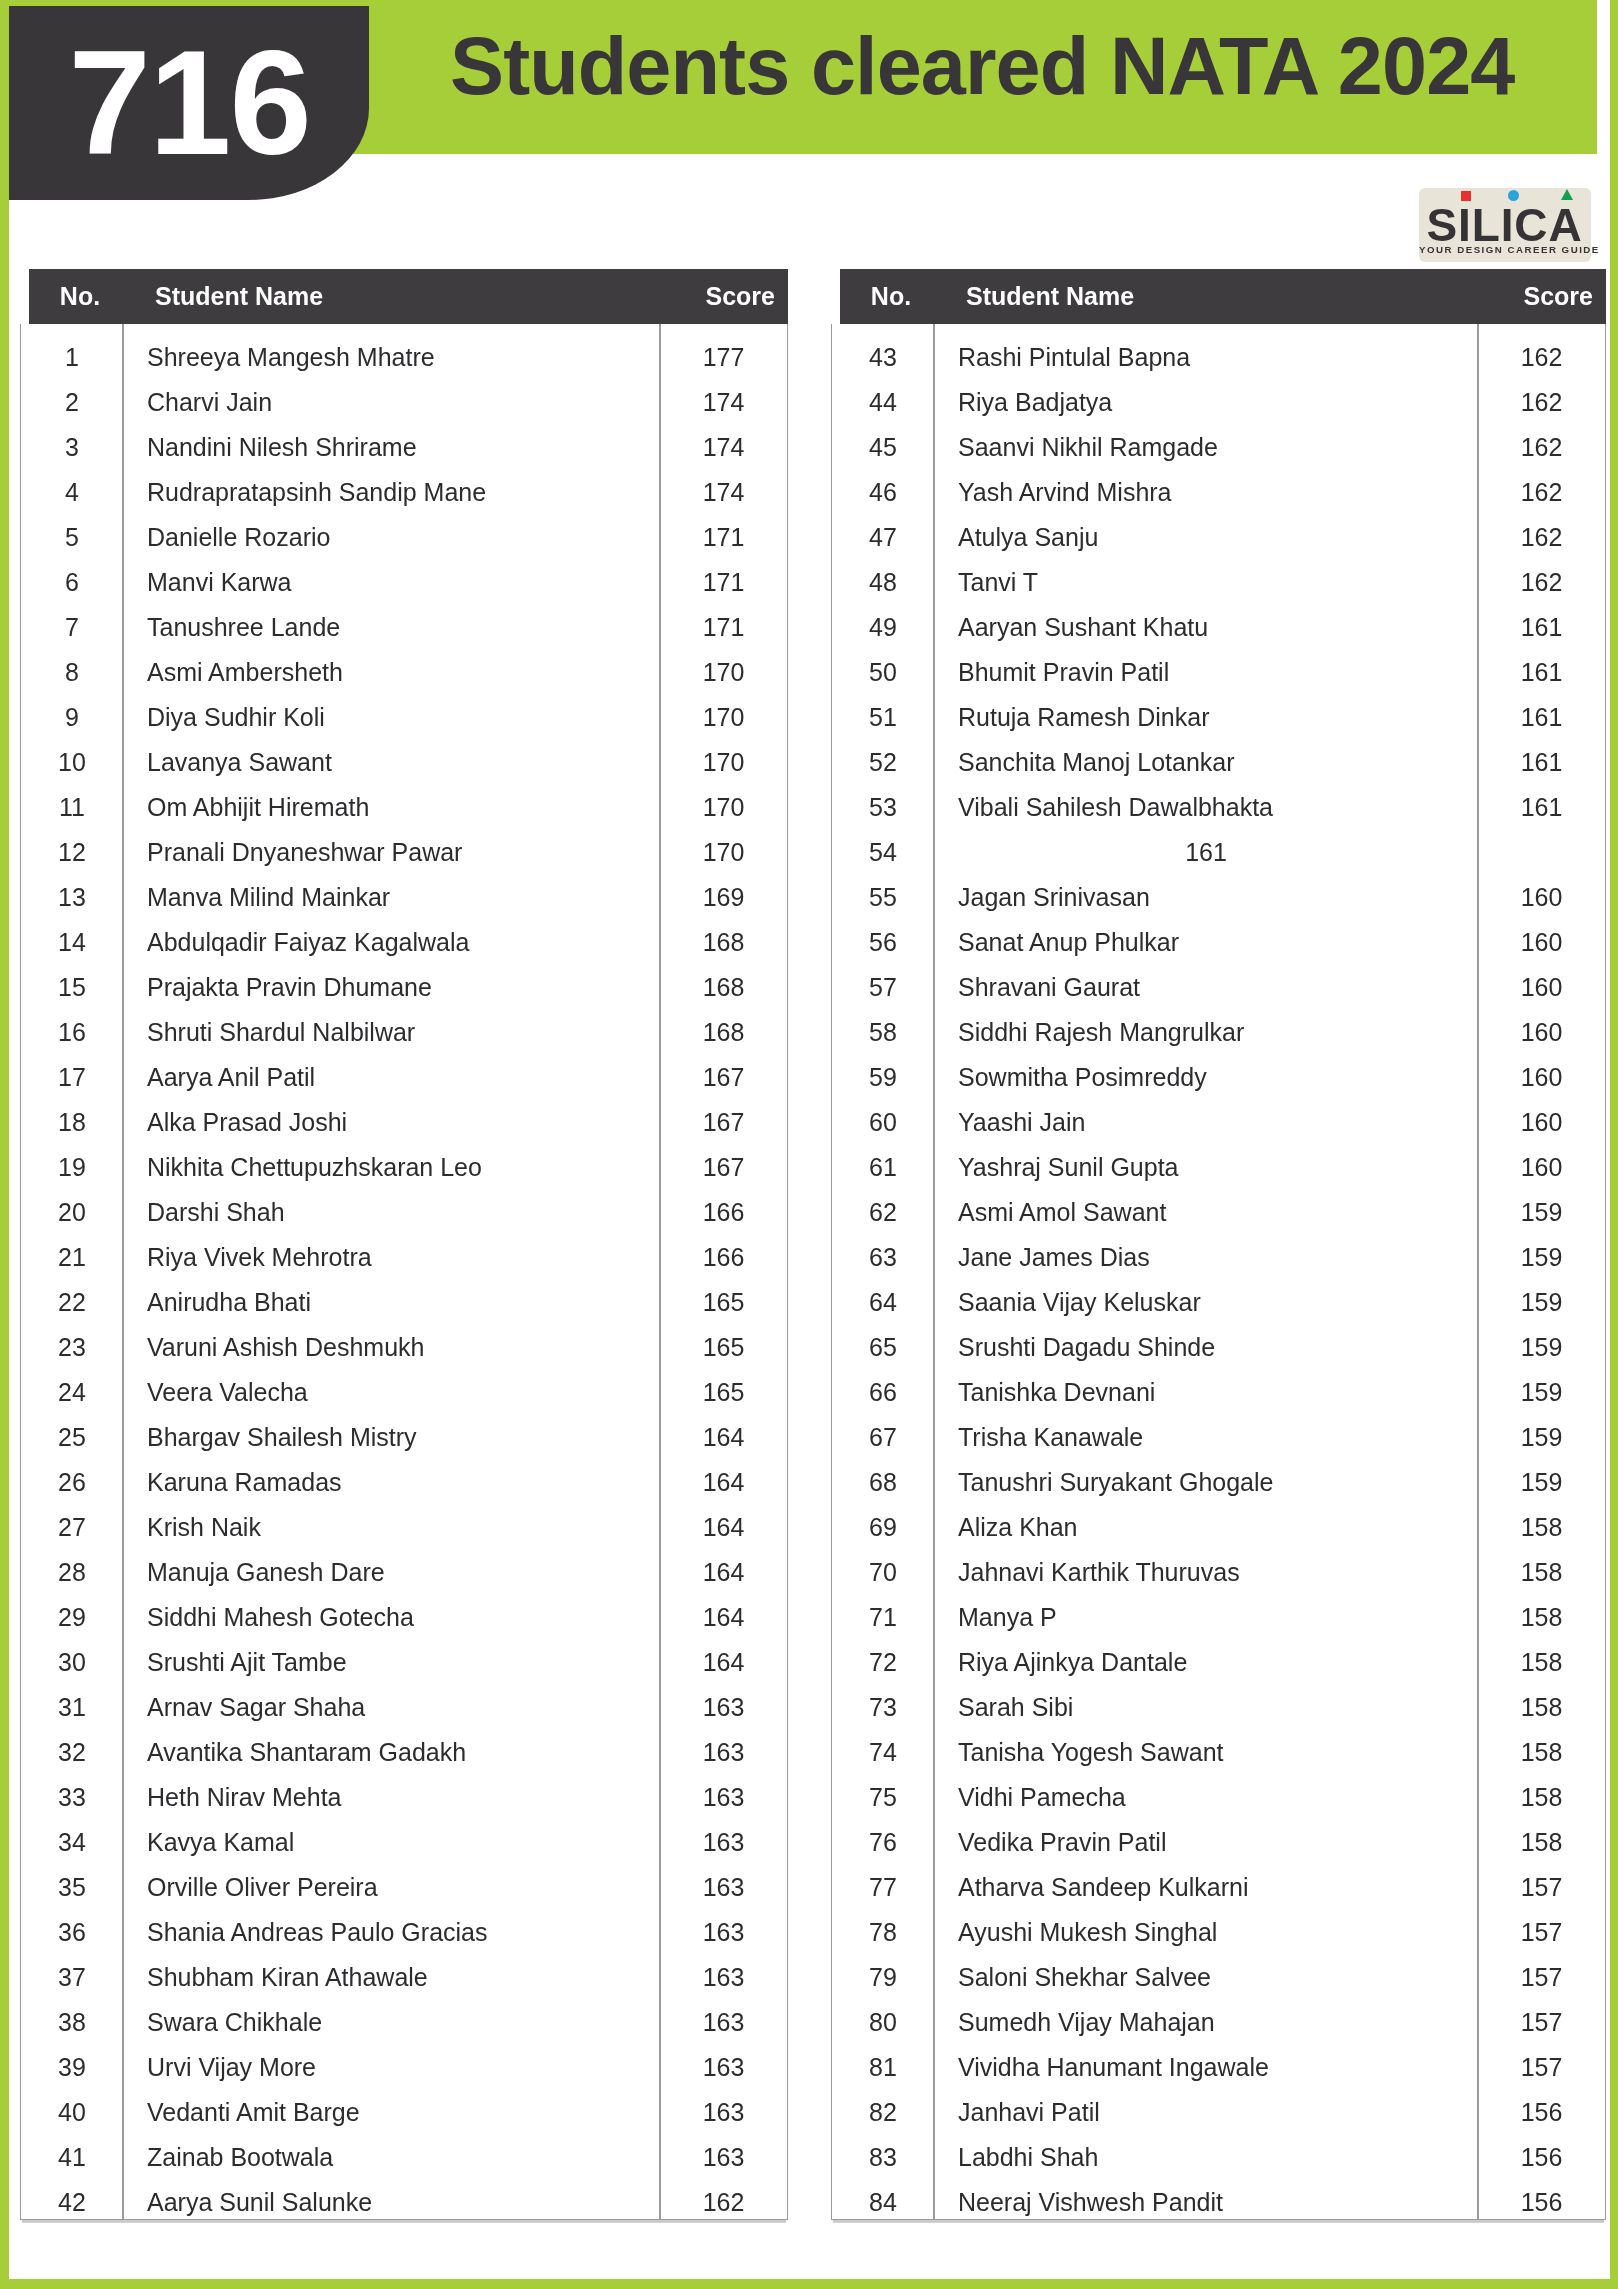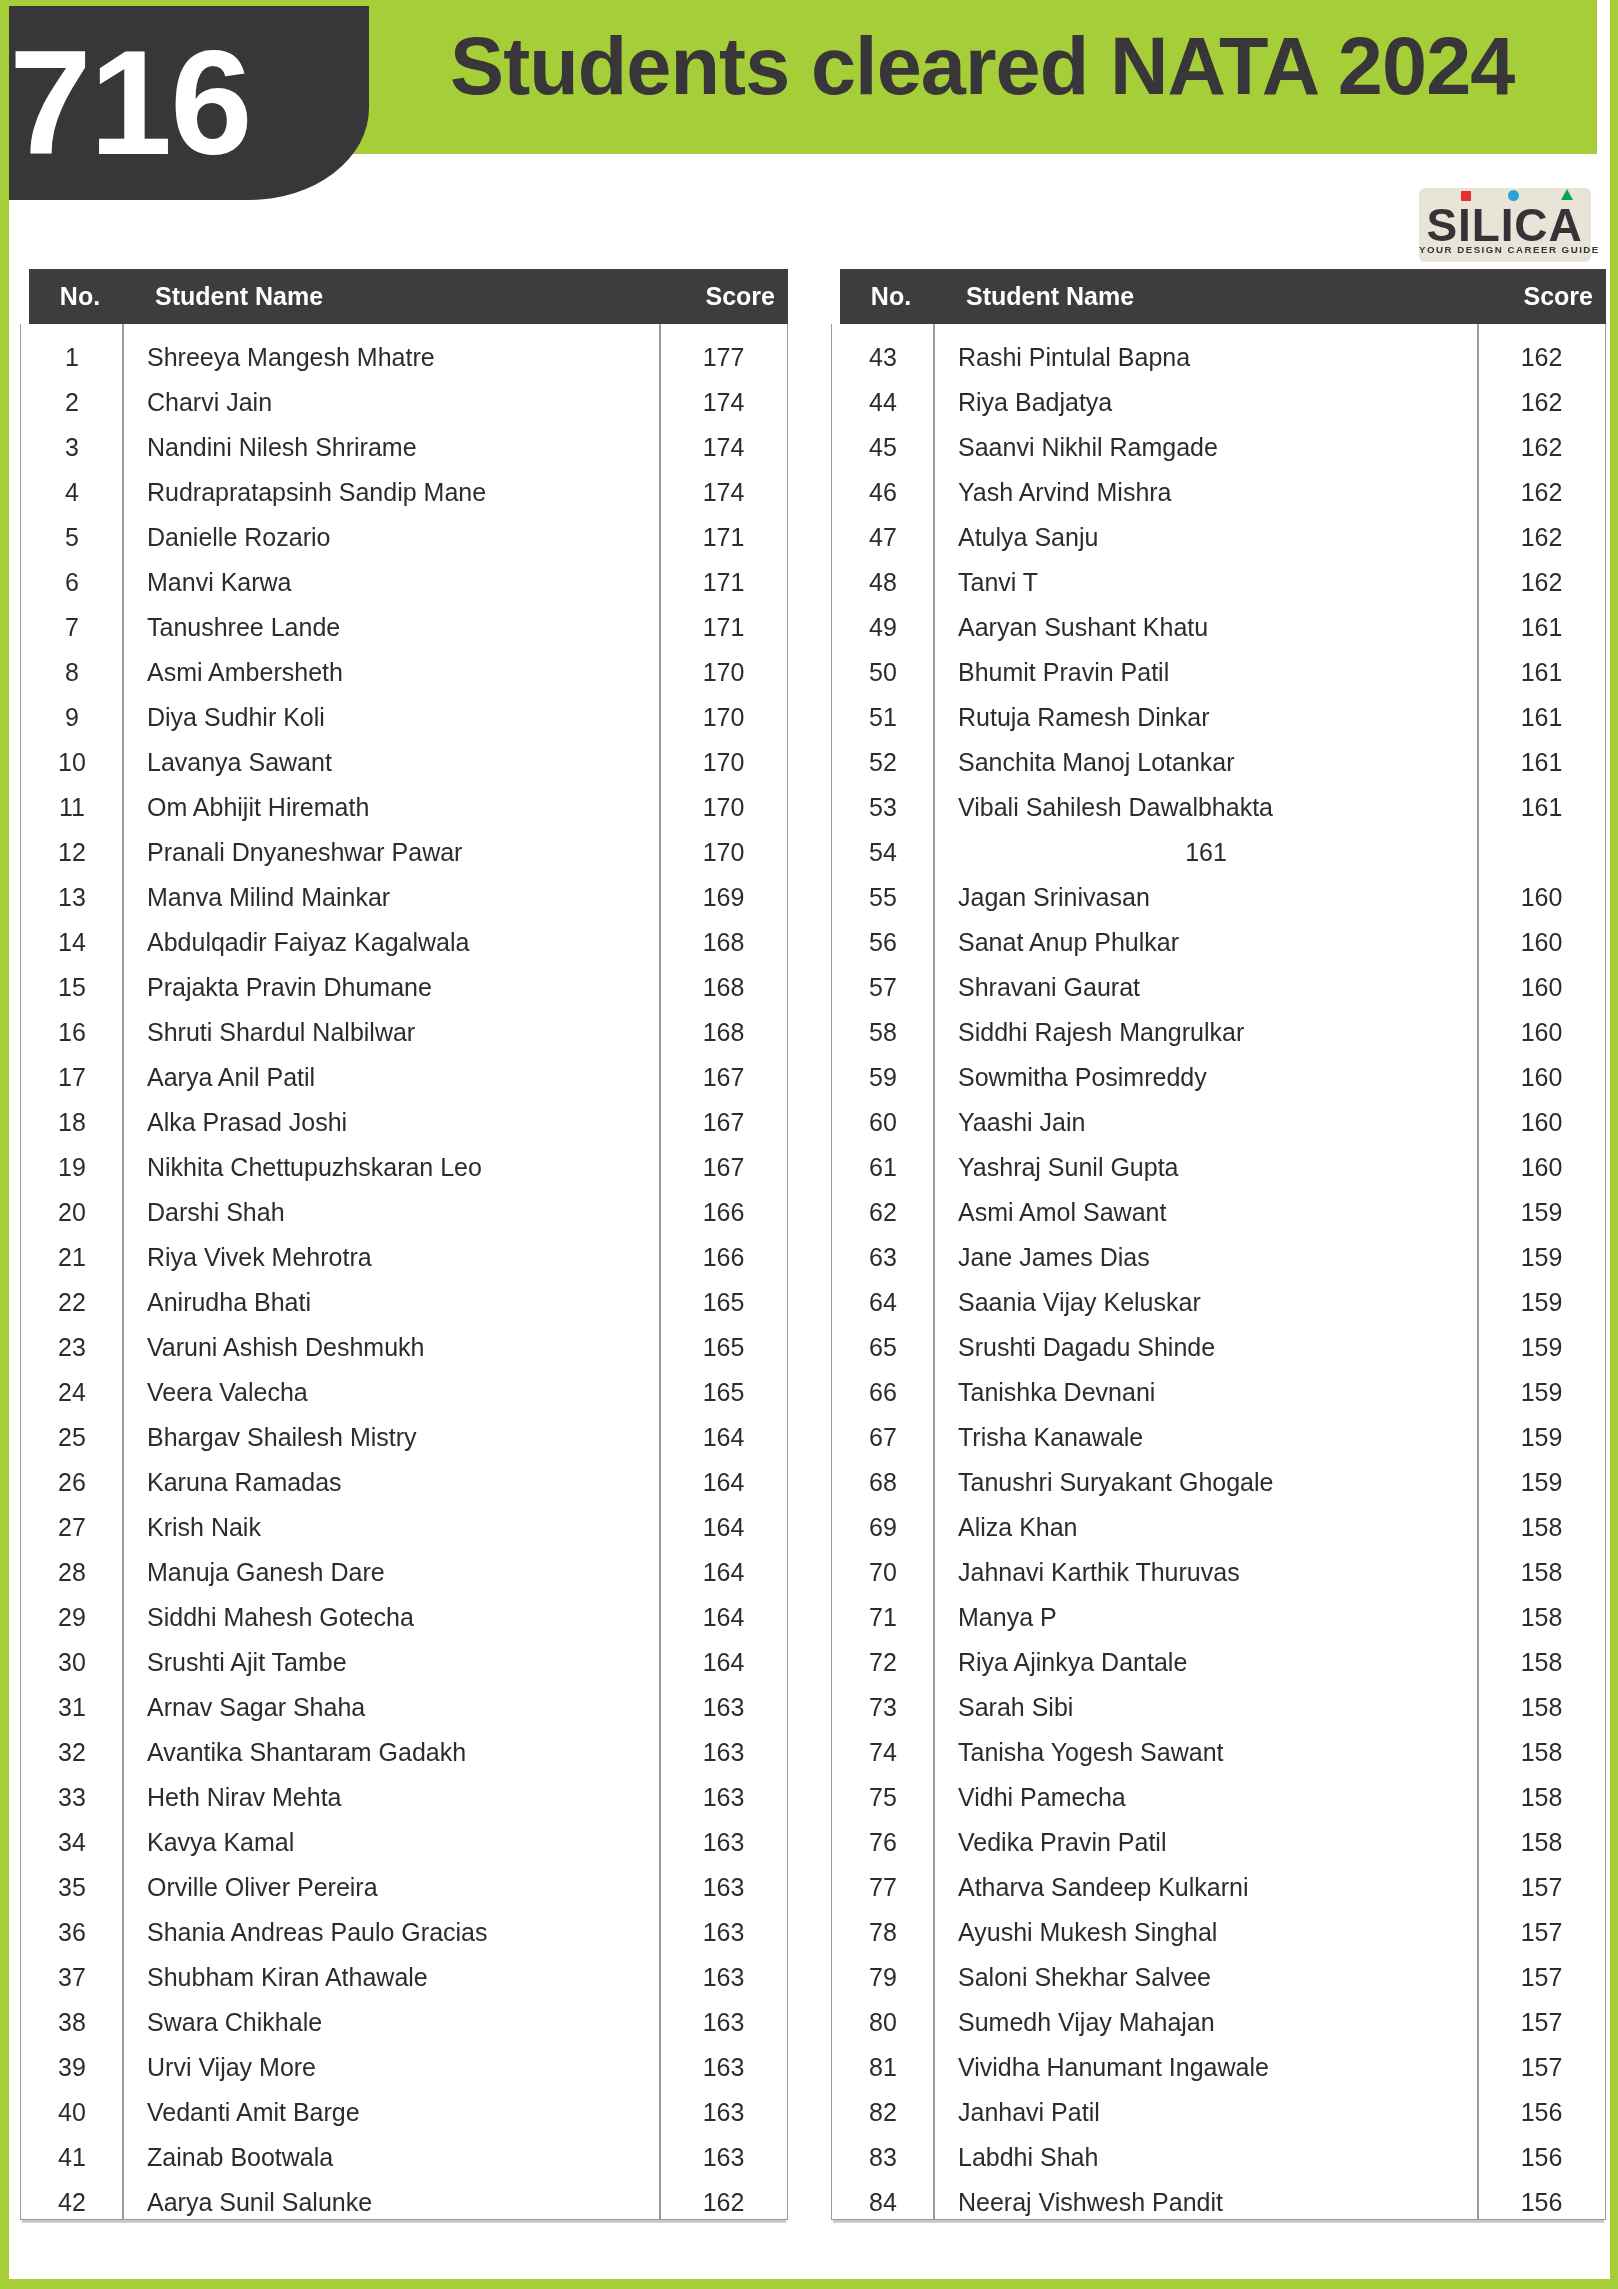--- a/index.html
+++ b/index.html
@@ -7,21 +7,21 @@
   .page{position:relative;width:1619px;height:2290px;background:#ffffff;overflow:hidden;}
 
   
   .frame-left{position:absolute;left:0;top:0;width:9.2px;height:2290px;background:#a6ce39;}
   .frame-right{position:absolute;right:0;top:0;width:9.2px;height:2290px;background:#a6ce39;}
   .frame-bottom{position:absolute;left:0;bottom:0;width:1619px;height:11px;background:#a6ce39;}
 
   
   .band{position:absolute;left:0;top:0;width:1597px;height:154px;background:#a6ce39;}
   .badge{position:absolute;left:9.2px;top:5.5px;width:360px;height:194px;background:#39363a;
-         border-bottom-right-radius:120px 92px;display:flex;align-items:center;justify-content:flex-start;}
+         border-bottom-right-radius:120px 92px;display:flex;align-items:center;justify-content:center;}
   .badge-num{color:#ffffff;font-size:148px;font-weight:bold;line-height:1;letter-spacing:-1.8px;}
   .title{position:absolute;left:450px;top:0;width:1146px;height:132px;display:flex;align-items:center;
          font-size:81px;font-weight:bold;color:#39363a;letter-spacing:-0.9px;white-space:nowrap;}
 
   
   .logo{position:absolute;left:1419px;top:188px;width:172px;height:74px;background:#e9e4d8;border-radius:6px;}
   .logo-word{position:absolute;top:14px;left:7.4px;width:157px;font-size:46px;font-weight:bold;line-height:1;
              color:#353336;letter-spacing:0.9px;}
   .mark{position:absolute;}
   .mark-square{left:42px;top:2.8px;width:10px;height:10px;background:#e8312f;}

